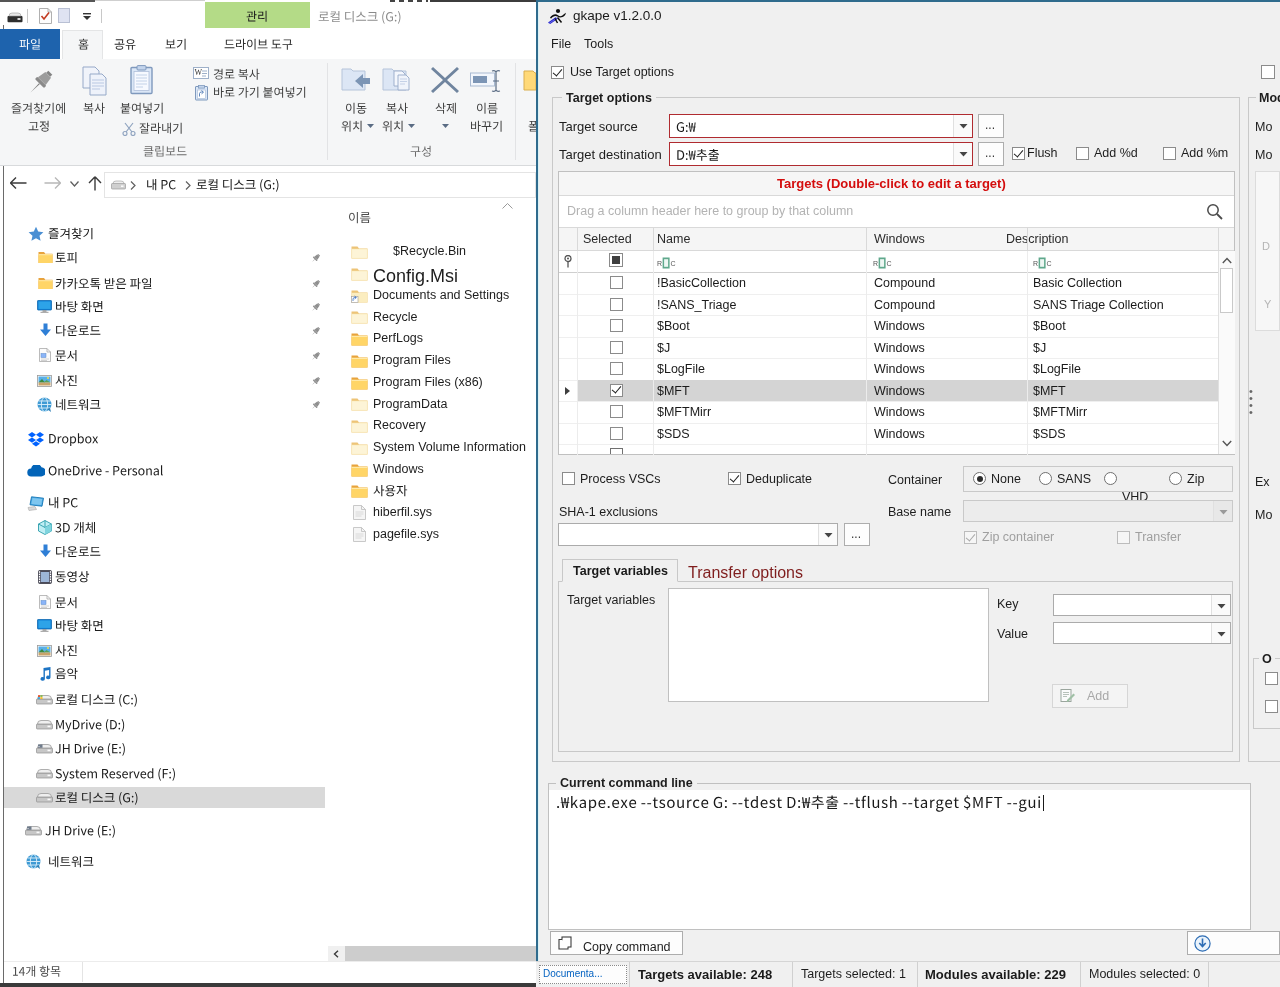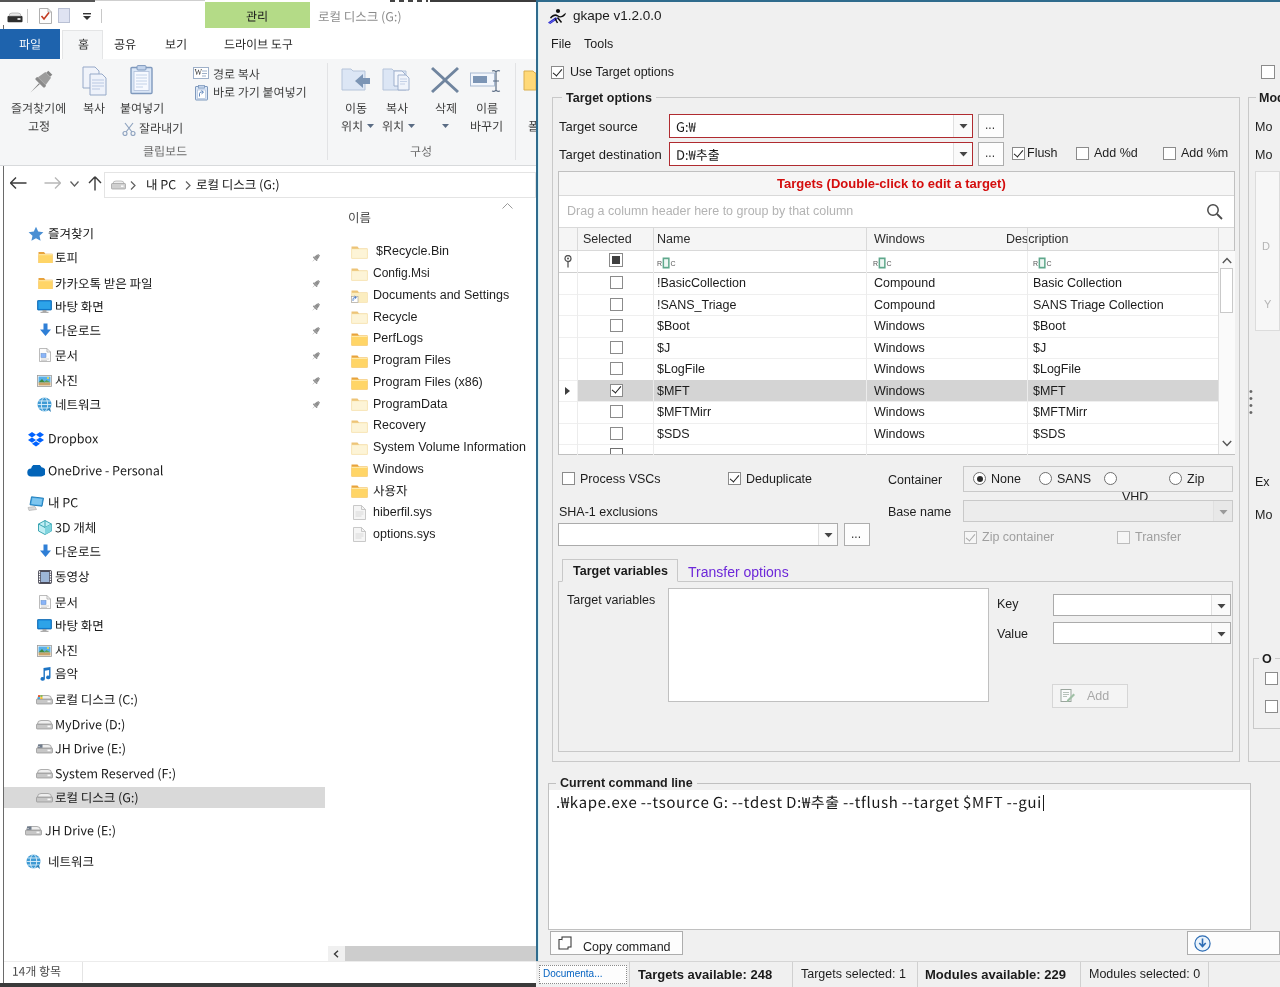--- a/index.html
+++ b/index.html
@@ -475,27 +475,27 @@
       </g>
     </svg>
     <svg class="abs" style="left:502px;top:203px" width="11" height="6" viewBox="0 0 11 6">
 <path d="M0.5 5.5 L5.5 0.5 L10.5 5.5" stroke="#9a9a9a" stroke-width="1" fill="none"></path>
     </svg>
     <svg class="abs" style="left:351px;top:245.0px" width="17" height="14" viewBox="0 0 17 14">
 <path d="M0.5 1.5 h6 l1.5 2 h8.5 v10 h-16 z" fill="#edc477"></path>
 <path d="M0.5 3.8 h16 v9.7 h-16 z" fill="#fbedc0"></path>
 <path d="M1.2 4.5 h14.6 v8.3 h-14.6 z" fill="#fdf4d7"></path>
     </svg>
-    <div class="t" style="left:376px;top:244.3px;font-size:12.5px;color:#1d1d1d">$Recycle.Bin</div>
+    <div class="t" style="left:393px;top:244.3px;font-size:12.5px;color:#1d1d1d">$Recycle.Bin</div>
     <svg class="abs" style="left:351px;top:266.75px" width="17" height="14" viewBox="0 0 17 14">
 <path d="M0.5 1.5 h6 l1.5 2 h8.5 v10 h-16 z" fill="#edc477"></path>
 <path d="M0.5 3.8 h16 v9.7 h-16 z" fill="#fbedc0"></path>
 <path d="M1.2 4.5 h14.6 v8.3 h-14.6 z" fill="#fdf4d7"></path>
     </svg>
-    <div class="t" style="left:373px;top:266.1px;font-size:12px;color:#1d1d1d">Config.Msi</div>
+    <div class="t" style="left:373px;top:266.1px;font-size:18px;color:#1d1d1d">Config.Msi</div>
     <svg class="abs" style="left:351px;top:288.5px" width="17" height="14" viewBox="0 0 17 14">
 <path d="M0.5 1.5 h6 l1.5 2 h8.5 v10 h-16 z" fill="#edc477"></path>
 <path d="M0.5 3.8 h16 v9.7 h-16 z" fill="#fbedc0"></path>
 <rect x="0.5" y="7.5" width="6.5" height="6" fill="#fff" stroke="#9a9a9a" stroke-width="0.6"></rect>
 <path d="M2 12 v-2 q0-1.5 2-1.5 h1 M3.6 7 l1.8 1.5 -1.8 1.5" fill="none" stroke="#3a6ec0" stroke-width="0.8"></path>
     </svg>
     <div class="t" style="left:373px;top:287.8px;font-size:12.5px;color:#1d1d1d">Documents and Settings</div>
     <svg class="abs" style="left:351px;top:310.25px" width="17" height="14" viewBox="0 0 17 14">
 <path d="M0.5 1.5 h6 l1.5 2 h8.5 v10 h-16 z" fill="#edc477"></path>
 <path d="M0.5 3.8 h16 v9.7 h-16 z" fill="#fbedc0"></path>
@@ -564,21 +564,21 @@
       </g>
     </svg>
     <div class="t" style="left:373px;top:505.3px;font-size:12.5px;color:#1d1d1d">hiberfil.sys</div>
     <svg class="abs" style="left:353px;top:526.95px" width="13" height="15" viewBox="0 0 13 15">
 <path d="M0.5 0.5 H8.5 L12.5 4.5 V14.5 H0.5 Z" fill="#f5f5f5" stroke="#bdbdbd" stroke-width="0.8"></path>
 <path d="M8.5 0.5 V4.5 H12.5" fill="none" stroke="#bdbdbd" stroke-width="0.8"></path>
 <g stroke="#d7d7d7" stroke-width="0.9">
         <path d="M2.5 7h8M2.5 9h8M2.5 11h6"></path>
       </g>
     </svg>
-    <div class="t" style="left:373px;top:527.0px;font-size:12.5px;color:#1d1d1d">options.sys</div>
+    <div class="t" style="left:373px;top:527.0px;font-size:12.5px;color:#1d1d1d">pagefile.sys</div>
     <div class="abs" style="left:4px;top:787px;width:321px;height:21px;background:#d9d9d9"></div>
     <svg class="abs" style="left:28px;top:226px" width="16" height="16" viewBox="0 0 16 16">
 <path d="M8 0.8 L10.2 5.6 L15.4 6.2 L11.5 9.7 L12.6 14.8 L8 12.2 L3.4 14.8 L4.5 9.7 L0.6 6.2 L5.8 5.6 Z" fill="#4a8fd3"></path>
     </svg>
     <svg class="kt " style="left:48.0px;top:224.8px;width:48.0px;height:17.5px" viewBox="0 -1060 3840.0 1400" fill="#1d1d1d">
       <g transform="scale(1,-1)">
         <use href="#gc990" x="0"></use>
         <use href="#gaca8" x="920"></use>
         <use href="#gcc3e" x="1840"></use>
         <use href="#gae30" x="2760"></use>
@@ -1262,21 +1262,21 @@
         </svg>
       </div>
     </div>
     <div class="cb dis ck" style="left:428px;top:531px"></div>
     <div class="t" style="left:446px;top:530px;font-size:12.5px;color:#9f9f9f">Zip container</div>
     <div class="cb dis" style="left:581px;top:531px"></div>
     <div class="t" style="left:599px;top:530px;font-size:12.5px;color:#9f9f9f">Transfer</div>
     <div class="abs" style="left:22px;top:581px;width:675px;height:171px;border:1px solid #c8c8c8"></div>
     <div class="abs" style="left:26px;top:559px;width:116px;height:23px;background:#f0f0f0;border:1px solid #c8c8c8;border-bottom:1px solid #f0f0f0"></div>
     <div class="t" style="left:37px;top:564px;font-size:12.5px;font-weight:bold;color:#1a1a1a">Target variables</div>
-    <div class="t" style="left:152px;top:564px;font-size:14px;color:#6d28d9">Transfer options</div>
+    <div class="t" style="left:152px;top:564px;font-size:16px;color:#7f1d1d">Transfer options</div>
     <div class="t" style="left:31px;top:593px;font-size:12.5px;color:#1d1d1d">Target variables</div>
     <div class="abs" style="left:132px;top:588px;width:321px;height:114px;background:#fff;border:1px solid #c0c0c0"></div>
     <div class="t" style="left:461px;top:597px;font-size:12.5px;color:#1d1d1d">Key</div>
     <div class="abs" style="left:517px;top:594px;width:178px;height:22px;background:#fff;border:1px solid #ababab">
       <div class="abs" style="right:0;top:0;width:19px;height:20px;background:#fafafa;border-left:1px solid #e0e0e0">
         <svg style="position:absolute;left:5px;top:8px" width="9" height="6" viewBox="0 0 9 6">
           <path d="M0.5 1 L8.5 1 L4.5 5.5 Z" fill="#444"></path>
         </svg>
       </div>
     </div>

